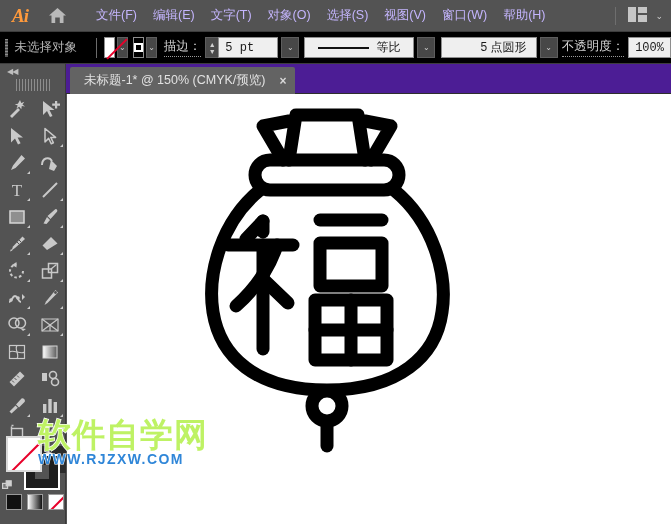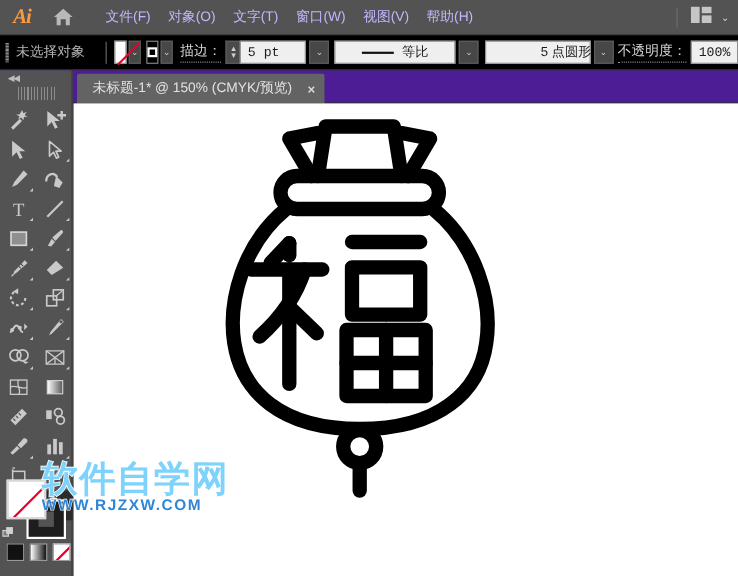--- a/index.html
+++ b/index.html
@@ -75,21 +75,21 @@
     background:#4a4a4a; border:1px solid #5e5e5e; border-right:none;
   }
   .txtfield {
     height:21px; background:#efefef; border:1px solid #8e8e8e; color:#1a1a1a;
     font-size:12px; display:flex; align-items:center; padding:0 6px;
     font-family:"Liberation Mono","DejaVu Sans Mono",monospace; white-space:nowrap;
   }
   .combo {
     height:21px; background:#efefef; border:1px solid #8e8e8e; color:#1a1a1a;
     font-size:12px; display:flex; align-items:center; justify-content:flex-end;
-    padding:0 24px; white-space:nowrap; gap:7px;
+    padding:0 13px; white-space:nowrap; gap:7px;
   }
   .line-preview { width:70px; height:0; border-top:2px solid #111; }
   .dot-pt { width:7px; height:7px; border-radius:50%; background:#111; }
 
   
   .tabbar {
     position:absolute; left:0; top:64px; width:671px; height:30px;
     background:#4c1d95; border-bottom:1px solid #2e2e2e;
   }
   .doc-tab {
@@ -165,21 +165,21 @@
     background:#ffffff; overflow:hidden;
   }
   .artwork { position:absolute; left:130px; top:10px; }
 
   
   .watermark {
     position:absolute; left:38px; top:418px; z-index:20; pointer-events:none;
     line-height:1;
   }
   .wm-cn {
-    font-size:33px; font-weight:bold; color:#7dd3fc;
+    font-size:33px; font-weight:bold; color:#bef264;
     font-family:"DejaVu Sans",sans-serif; letter-spacing:1px;
     -webkit-text-stroke:1.5px #ffffff; paint-order:stroke fill;
   }
   .wm-url {
     font-size:14px; font-weight:bold; color:#2f86d8; letter-spacing:1.4px;
     margin-top:1px; -webkit-text-stroke:1px #ffffff; paint-order:stroke fill;
   }
 </style>
 </head>
 <body>
@@ -188,24 +188,26 @@
 
   <div class="menubar">
     <div class="ai-logo">Ai</div>
     <div class="home-icon">
       <svg width="19" height="17" viewBox="0 0 19 17">
         <path d="M9.5 1 L18 8.5 L15.5 8.5 L15.5 16 L11.8 16 L11.8 10.5 L7.2 10.5 L7.2 16 L3.5 16 L3.5 8.5 L1 8.5 Z" fill="#b9b9b9"></path>
       </svg>
     </div>
     <div class="menu-items">
       <div class="menu-item">文件(F)</div>
+      <div class="menu-item">编辑(E)</div>
+      <div class="menu-item">文字(T)</div>
       <div class="menu-item">对象(O)</div>
-      <div class="menu-item">文字(T)</div>
+      <div class="menu-item">选择(S)</div>
+      <div class="menu-item">视图(V)</div>
       <div class="menu-item">窗口(W)</div>
-      <div class="menu-item">视图(V)</div>
       <div class="menu-item">帮助(H)</div>
     </div>
     <div class="menubar-right">
       <div class="menu-sep"></div>
       <div class="ws-icon">
         <svg width="19" height="15" viewBox="0 0 19 15">
           <rect x="0" y="0" width="8" height="15" fill="#c6c6c6"></rect>
           <rect x="10" y="0" width="9" height="6" fill="#c6c6c6"></rect>
           <rect x="10" y="8" width="9" height="7" fill="#c6c6c6"></rect>
         </svg>

